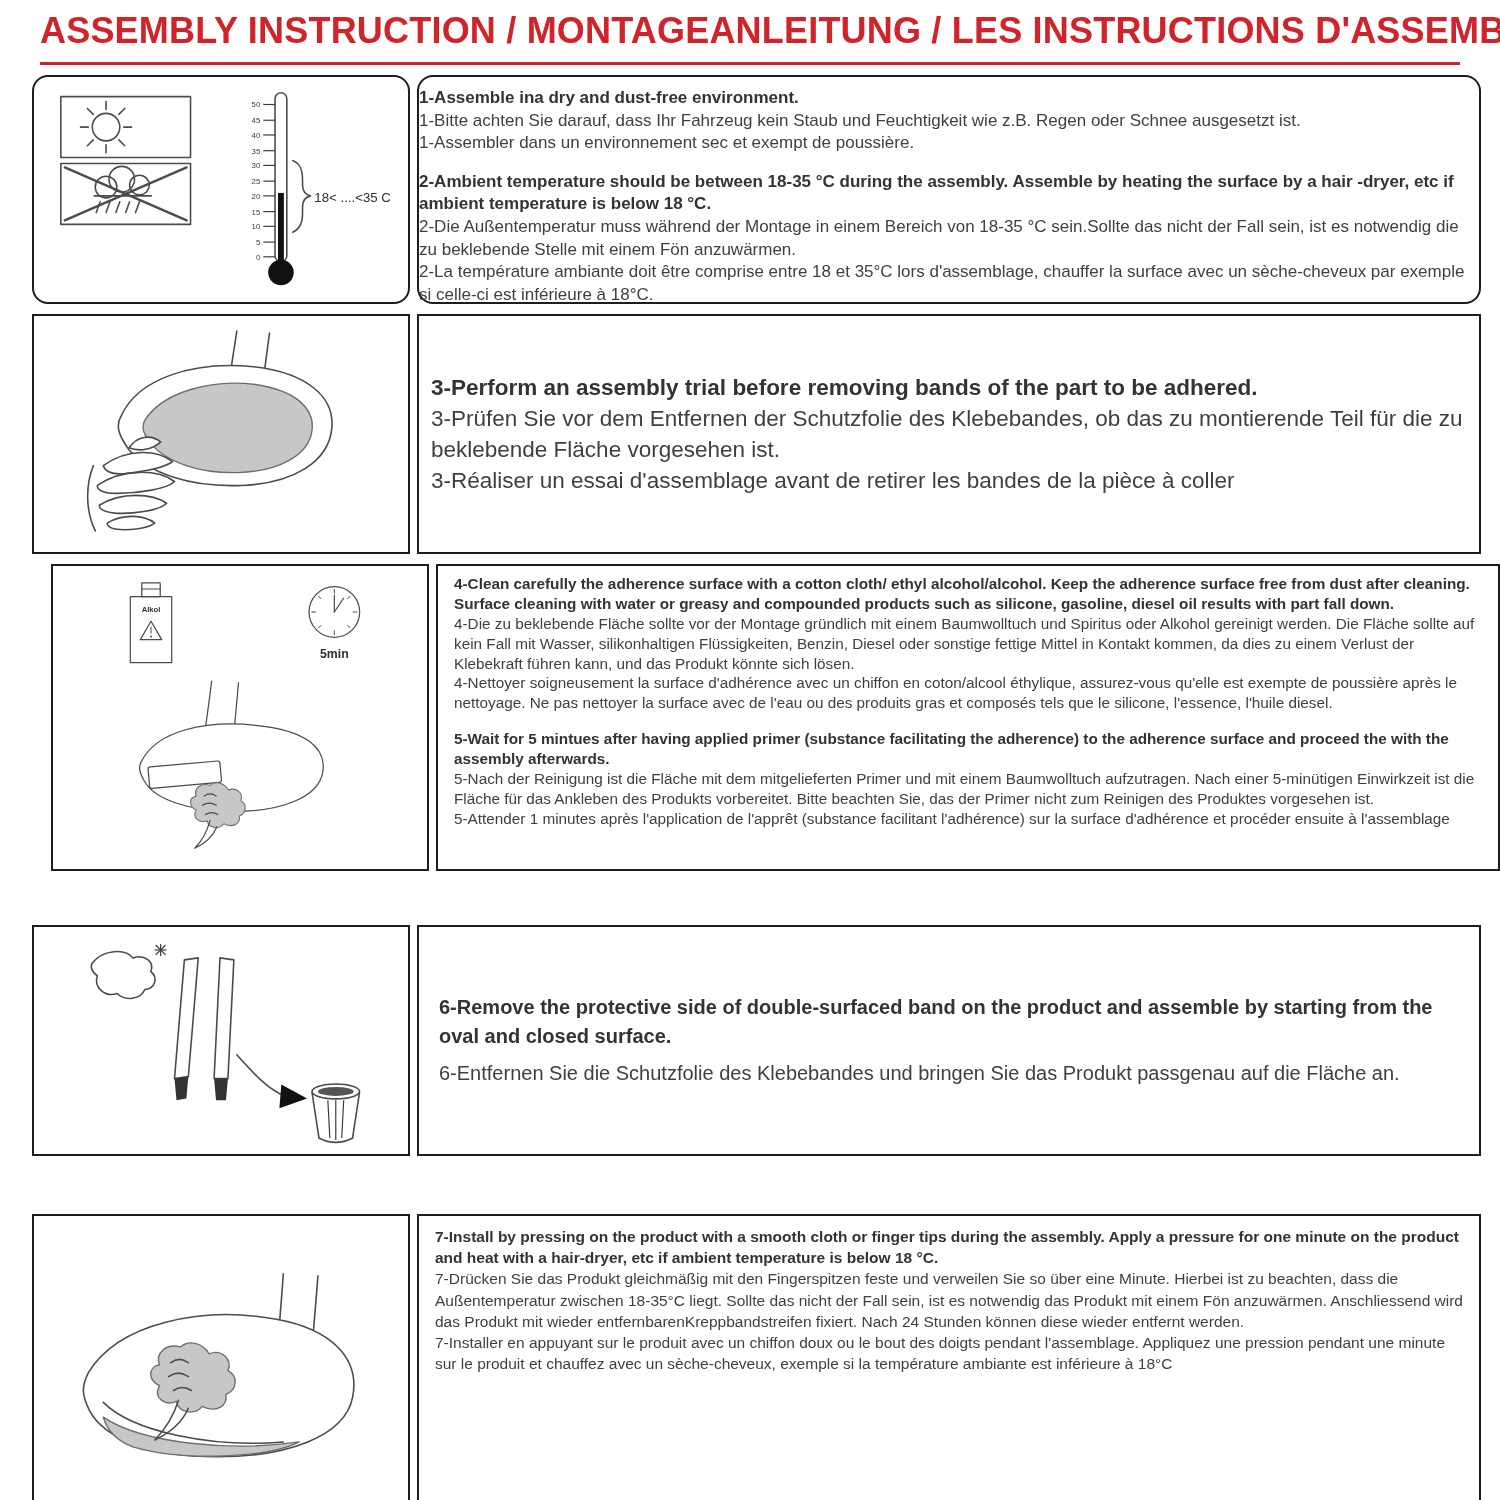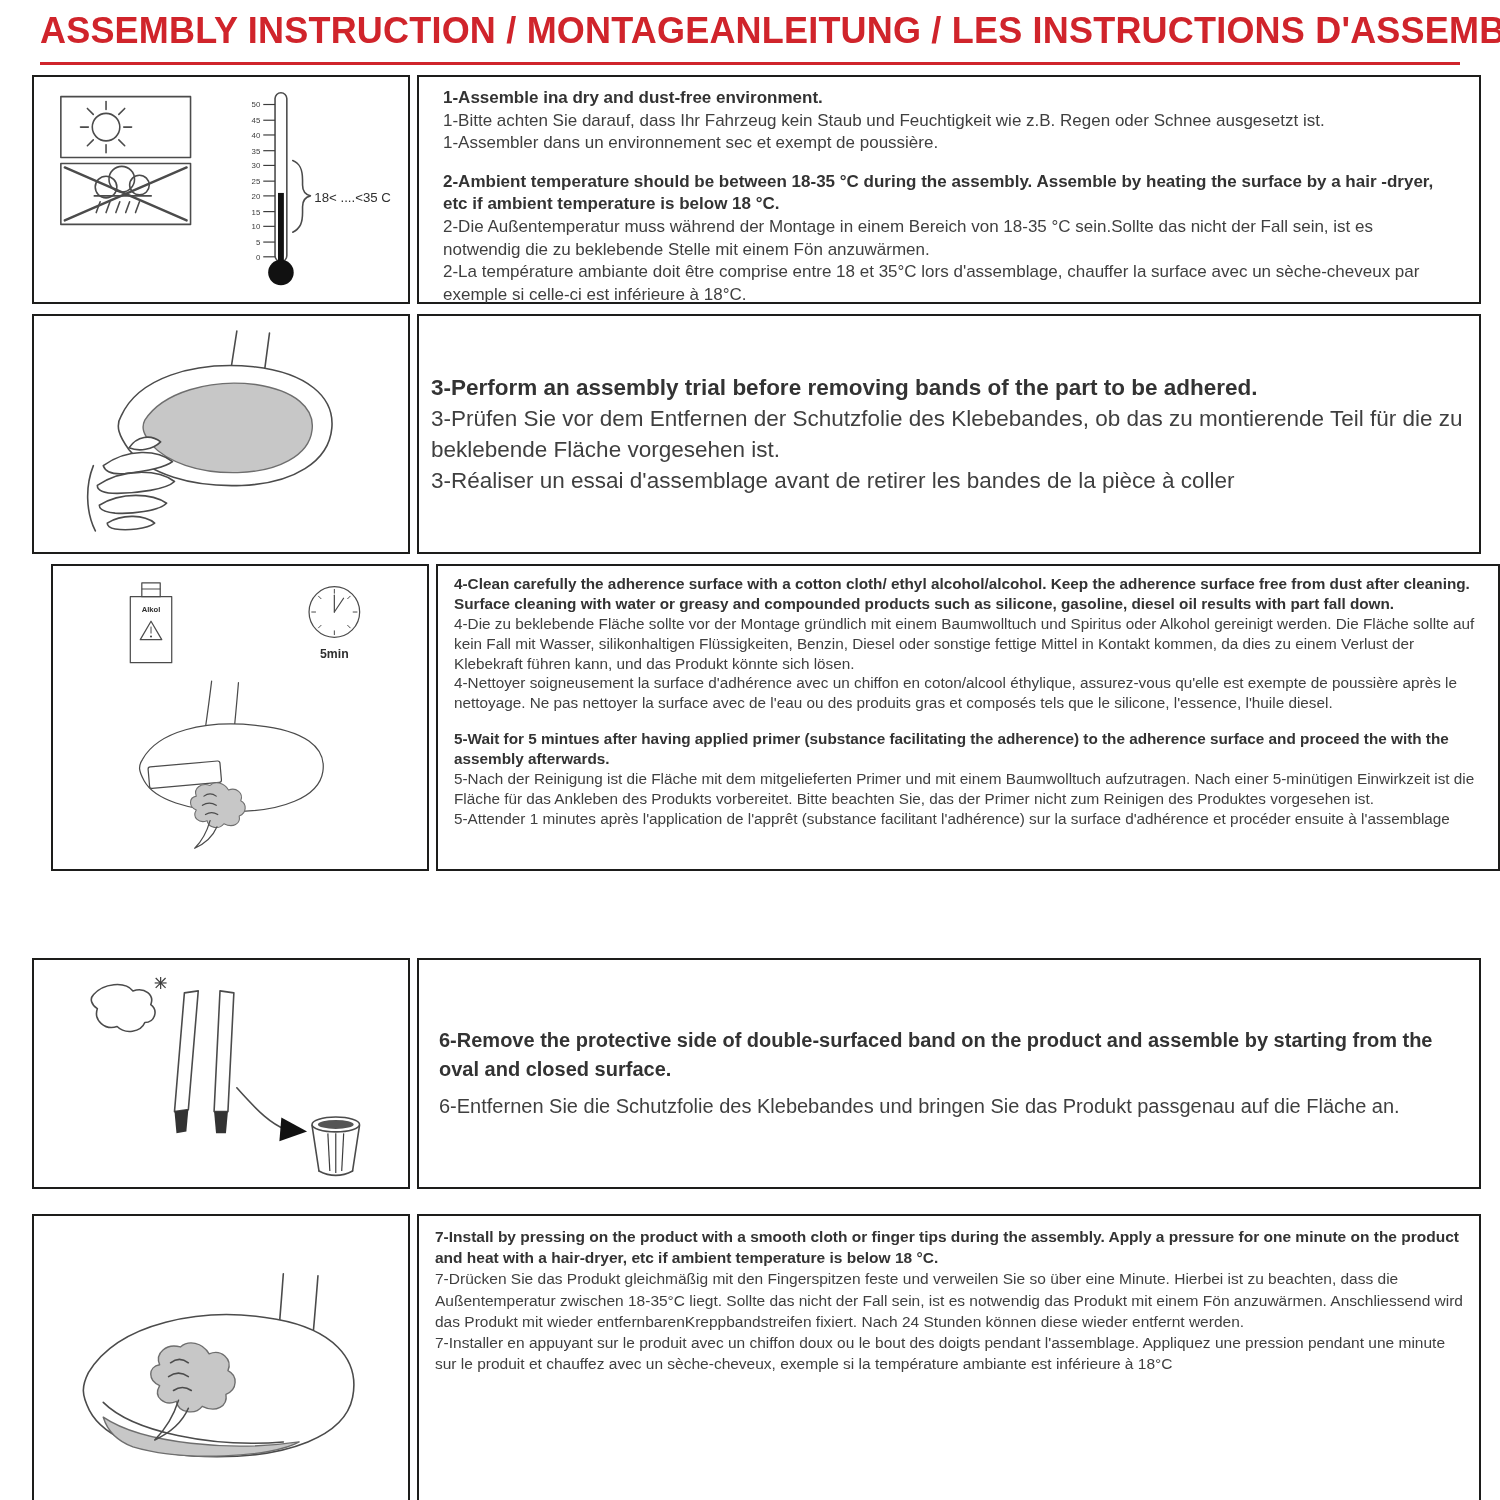--- a/index.html
+++ b/index.html
@@ -12,27 +12,27 @@
     position:absolute; left:40px; top:10px; width:1420px;
     font-size:36px; font-weight:700; color:#d0242b; letter-spacing:.2px;
     white-space:nowrap;
   }
   .title-rule { position:absolute; left:40px; top:62px; width:1420px; height:3px; background:#d0242b; }
 
   .box { position:absolute; border:2px solid #1d1d1b; background:#fff; }
   .ill { left:32px; width:378px; }
   .txt { left:417px; width:1064px; }
 
-  .row1 { top:75px;   height:229px; }
+  .row1 { top:75px;   height:229px;border-radius:16px; }
   .row2 { top:314px;  height:240px; }
   .row3 { top:564px;  height:307px;margin-left:19px; }
-  .row4 { top:958px;  height:231px;gap:9px; }
+  .row4 { top:925px;  height:231px;gap:9px; }
   .row5 { top:1214px; height:349px; }
 
-  .txt.row1 { padding:10px 24px; font-size:17px;   line-height:1.33; }
+  .txt.row1 { padding:10px 0; font-size:17px;   line-height:1.33; }
   .txt.row2 { padding:0 12px; font-size:22.5px; line-height:1.38; display:flex; flex-direction:column; justify-content:center; }
   .txt.row3 { padding:8px 16px;  font-size:15.3px; line-height:1.3;  }
   .txt.row4 { padding:0 20px; font-size:20px;   line-height:1.42; display:flex; flex-direction:column; justify-content:center; }
   .txt.row5 { padding:10px 16px; font-size:15.5px; line-height:1.37; }
 
   p.b { font-weight:700; color:#333333; }
   p.gap { margin-top:16px; }
 
   .ill svg { display:block; width:100%; height:100%; }
   .sk { stroke:#4b4b4b; fill:none; stroke-width:1.6; stroke-linecap:round; stroke-linejoin:round; }

